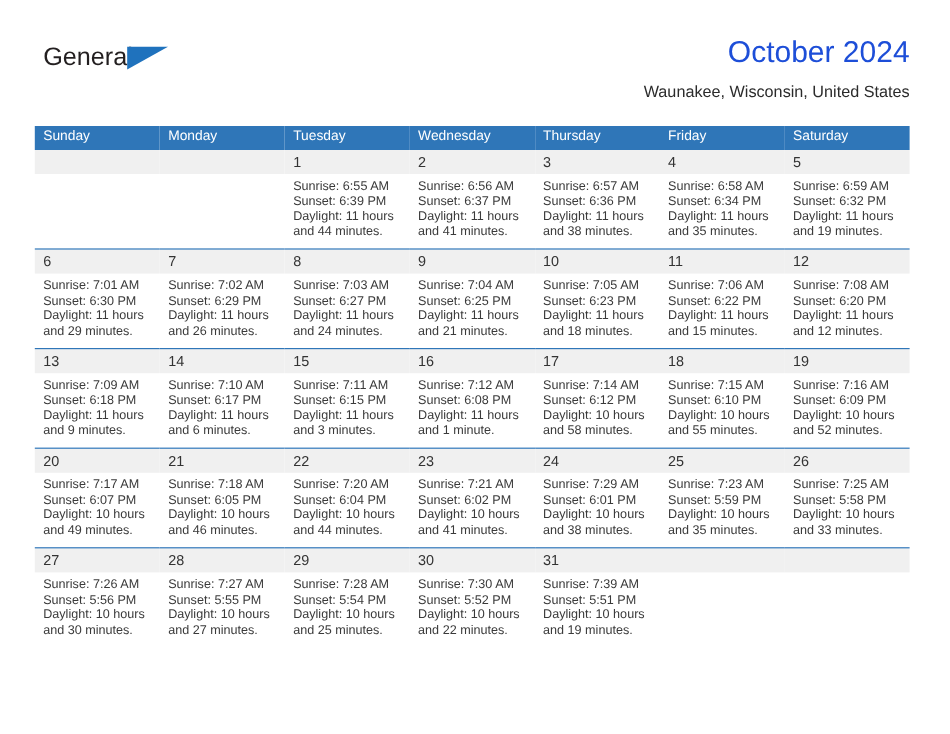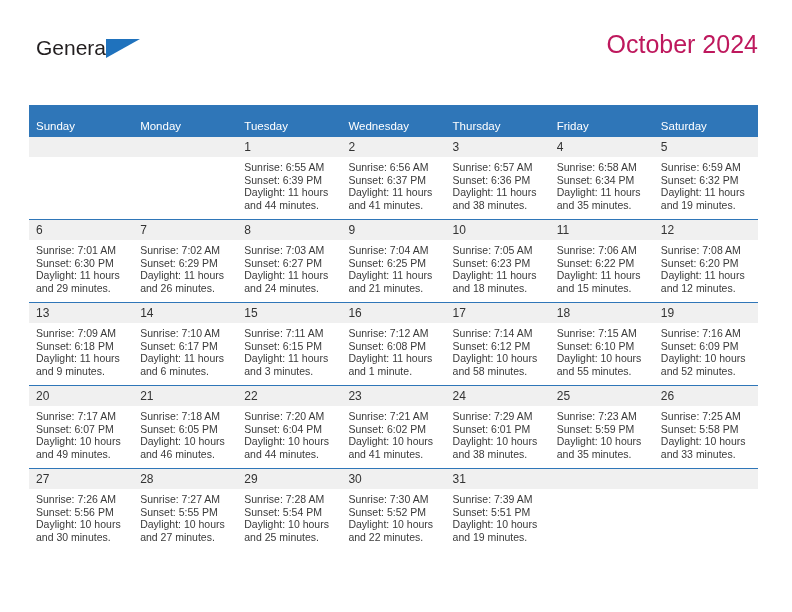--- a/index.html
+++ b/index.html
@@ -66,21 +66,21 @@
 
   .title-block {
     position: absolute;
     right: 0;
     top: 0;
     text-align: right;
   }
   .month-title {
     font-size: 25px;
     font-weight: normal;
-    color: #be185d;
+    color: #1d4ed8;
     line-height: 32px;
     white-space: nowrap;
   }
   .location {
     font-size: 13.5px;
     color: #2b2b2b;
     line-height: 20px;
     margin-top: 7px;
     white-space: nowrap;
   }
@@ -93,21 +93,21 @@
     width: 729px;
     border-collapse: collapse;
     table-layout: fixed;
   }
   .calendar th {
     background: #2f76b8;
     color: #ffffff;
     font-size: 11.5px;
     font-weight: normal;
     text-align: left;
-    padding: 15px 0 5px 7px;
+    padding: 3px 0 5px 7px;
     height: 9px;
     line-height: 12px;
   }
   .calendar td {
     vertical-align: top;
     padding: 0;
     border-top: 1.4px solid #2f76b8;
     height: 82px;
     width: 104.14px;
   }
@@ -144,20 +144,21 @@
 <div class="page">
 
   <div class="header">
     <div class="logo">
       <span class="logo-general">General</span>
       <span class="logo-tri"></span>
       <span class="logo-blue">Blue</span>
     </div>
     <div class="title-block">
       <div class="month-title">October 2024</div>
+      <div class="location">Waunakee, Wisconsin, United States</div>
     </div>
   </div>
 
   <table class="calendar">
     <thead>
       <tr>
         <th>Sunday</th>
         <th>Monday</th>
         <th>Tuesday</th>
         <th>Wednesday</th>

